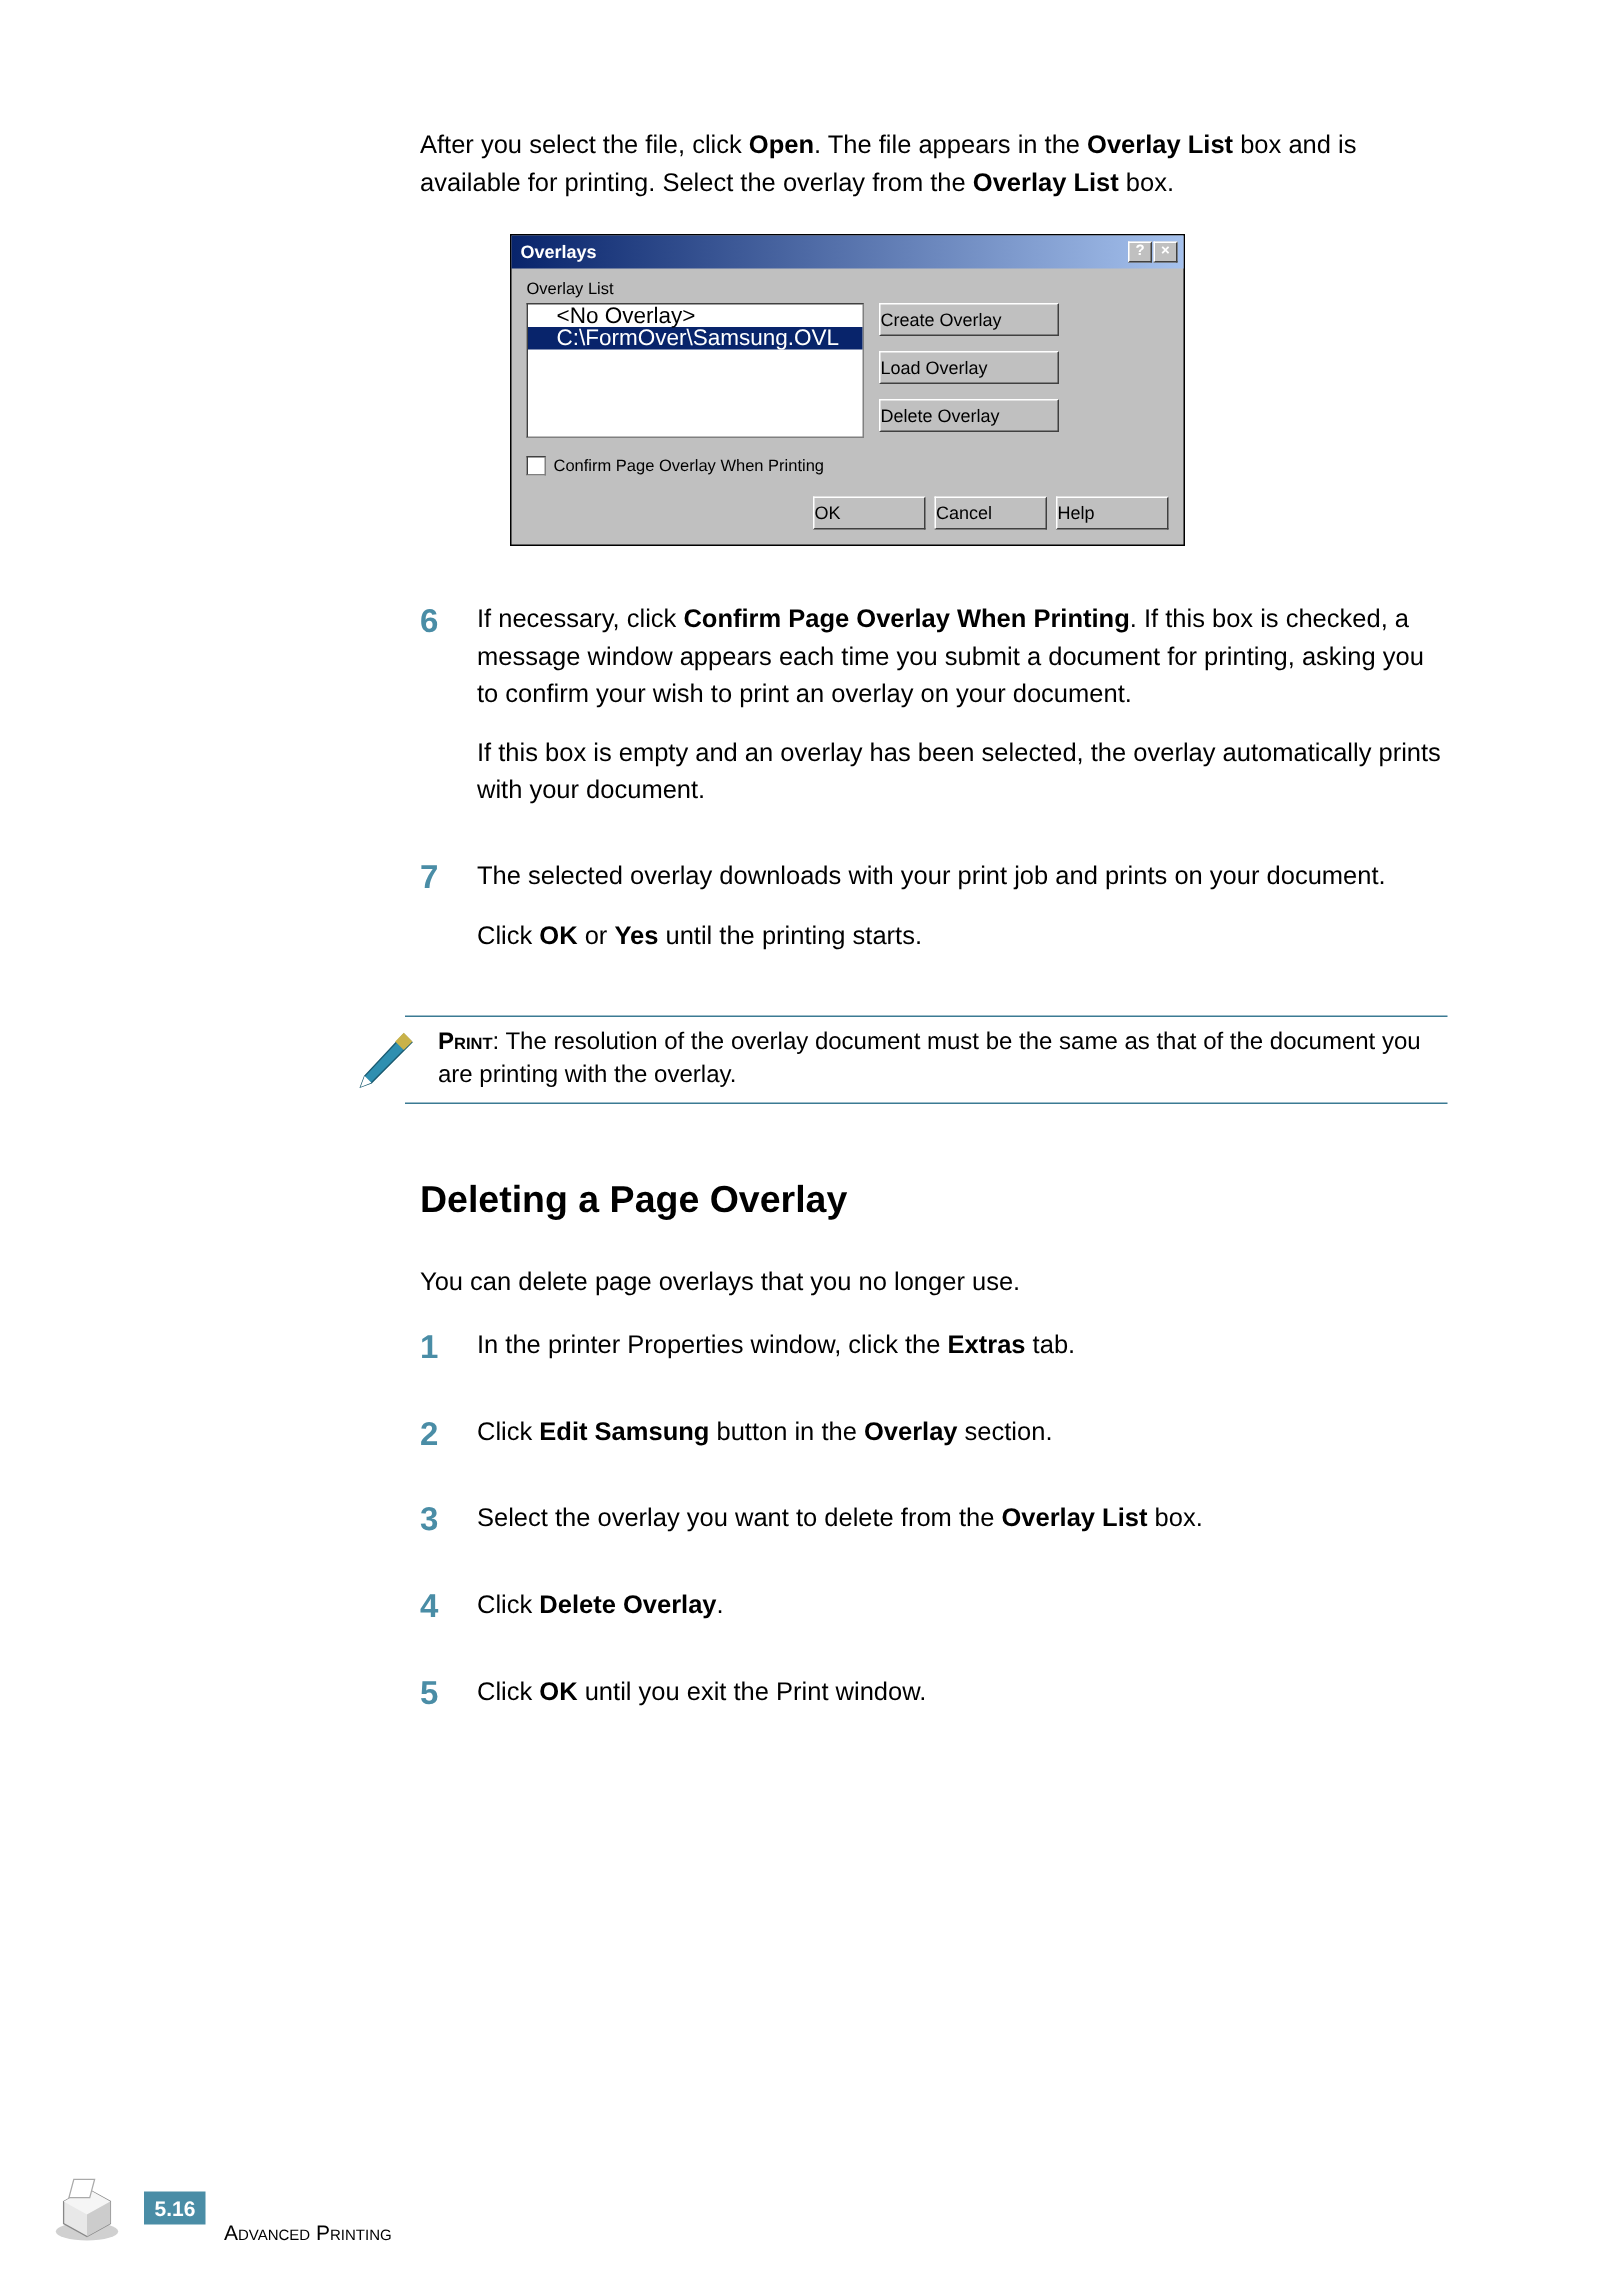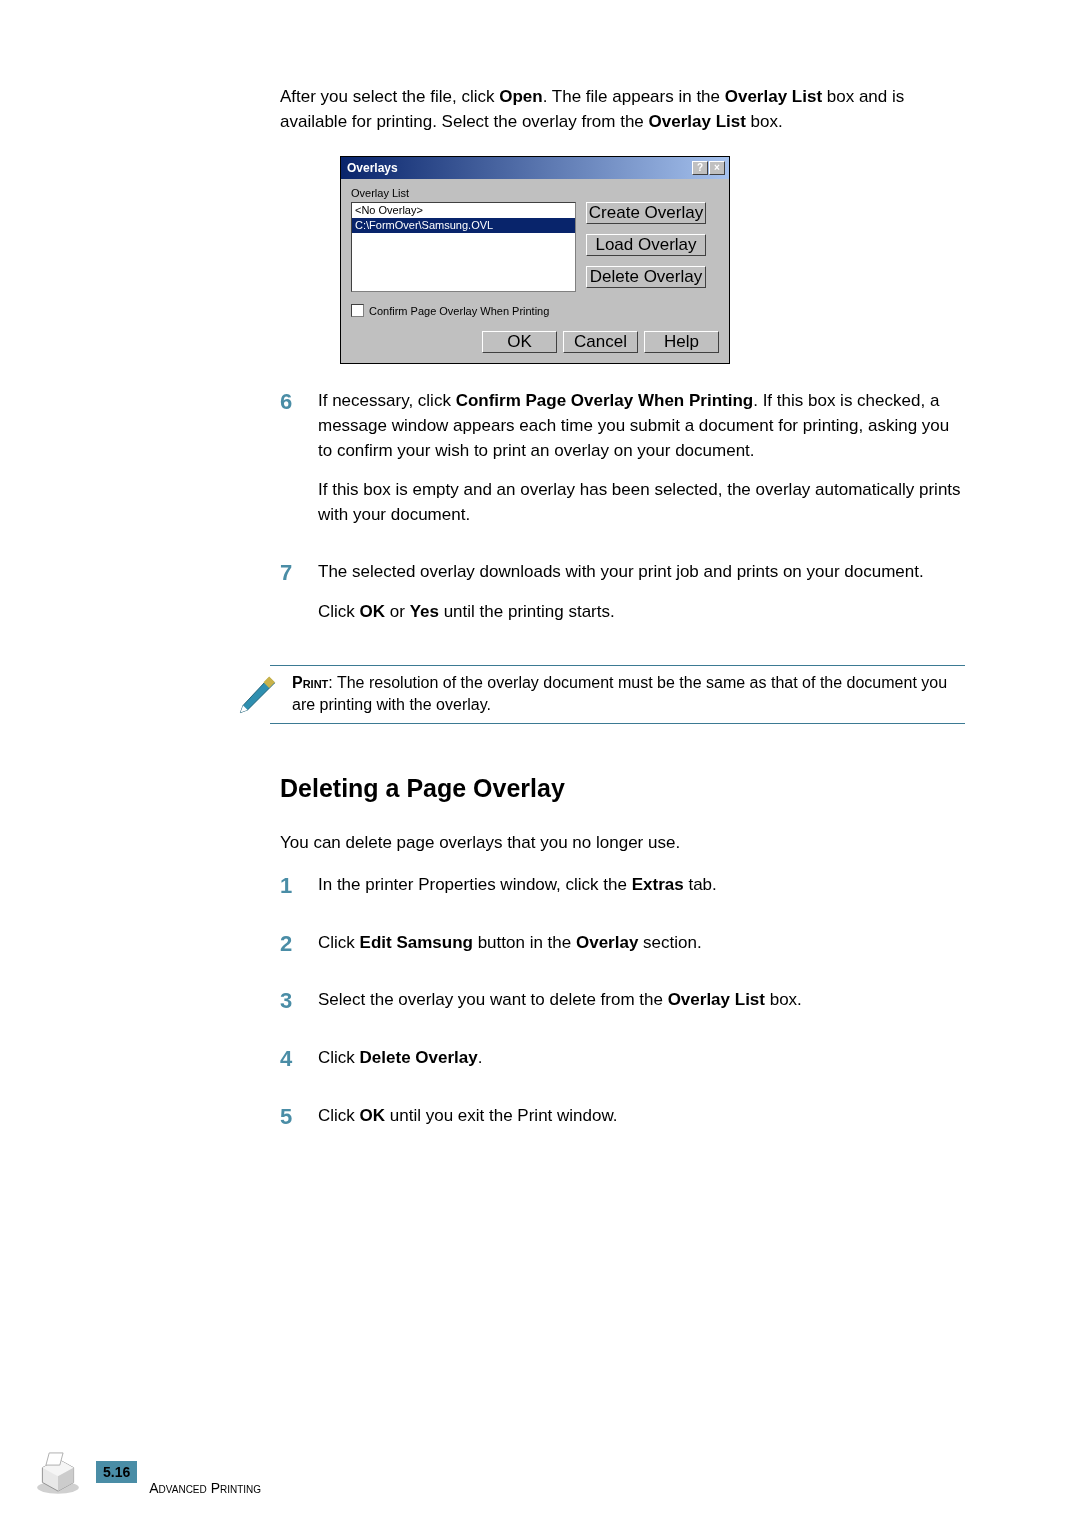--- a/index.html
+++ b/index.html
@@ -17,22 +17,22 @@
     }
     .content {
       padding: 85px 115px 0 280px;
     }
     .paragraph {
       font-size: 17px;
       line-height: 1.45;
       margin-bottom: 18px;
     }
     .dialog {
-      margin: 22px auto 25px 60px;
-      width: 390px;
+      margin: 22px auto 37px 60px;
+      width: 450px;
       border: 1px solid #000;
       background: #c0c0c0;
     }
     .titlebar {
       background: linear-gradient(to right, #08246b, #a6c2ee);
       color: #fff;
       padding: 3px 4px;
       display: flex;
       justify-content: space-between;
       align-items: center;
@@ -75,42 +75,42 @@
     }
     .listbox {
       width: 225px;
       height: 90px;
       background: #fff;
       border: 1px solid #808080;
       border-top-color: #404040;
       border-left-color: #404040;
     }
     .listbox-item {
-      padding: 1px 3px;
-      font-size: 11px;
+      padding: 1px 19px;
+      font-size: 15px;
       line-height: 13px;
     }
     .selected {
       background: #08246b;
       color: #fff;
     }
     .side-buttons {
       display: flex;
       flex-direction: column;
       gap: 10px;
       padding-top: 0px;
     }
     .win-button {
       background: #c0c0c0;
       border: 1px solid #fff;
       border-right-color: #404040;
       border-bottom-color: #404040;
       height: 22px;
-      font-size: 17px;
-      text-align: center;
+      font-size: 12px;
+      text-align: left;
       line-height: 20px;
       font-family: Tahoma, Arial, sans-serif;
     }
     .side-buttons .win-button {
       width: 120px;
     }
     .status-section {
       margin-top: 12px;
     }
     .status-box {
@@ -207,21 +207,21 @@
       display: flex;
       align-items: center;
       gap: 12px;
     }
     .footer-icon {
       width: 52px;
       height: 52px;
     }
     .page-box {
       background: #4a8da6;
-      color: #000000;
+      color: #ffffff;
       padding: 3px 7px;
       font-size: 14px;
       font-weight: bold;
     }
     .footer-text {
       font-size: 14px;
       font-variant: small-caps;
       margin-top: 32px;
     }
   </style>

